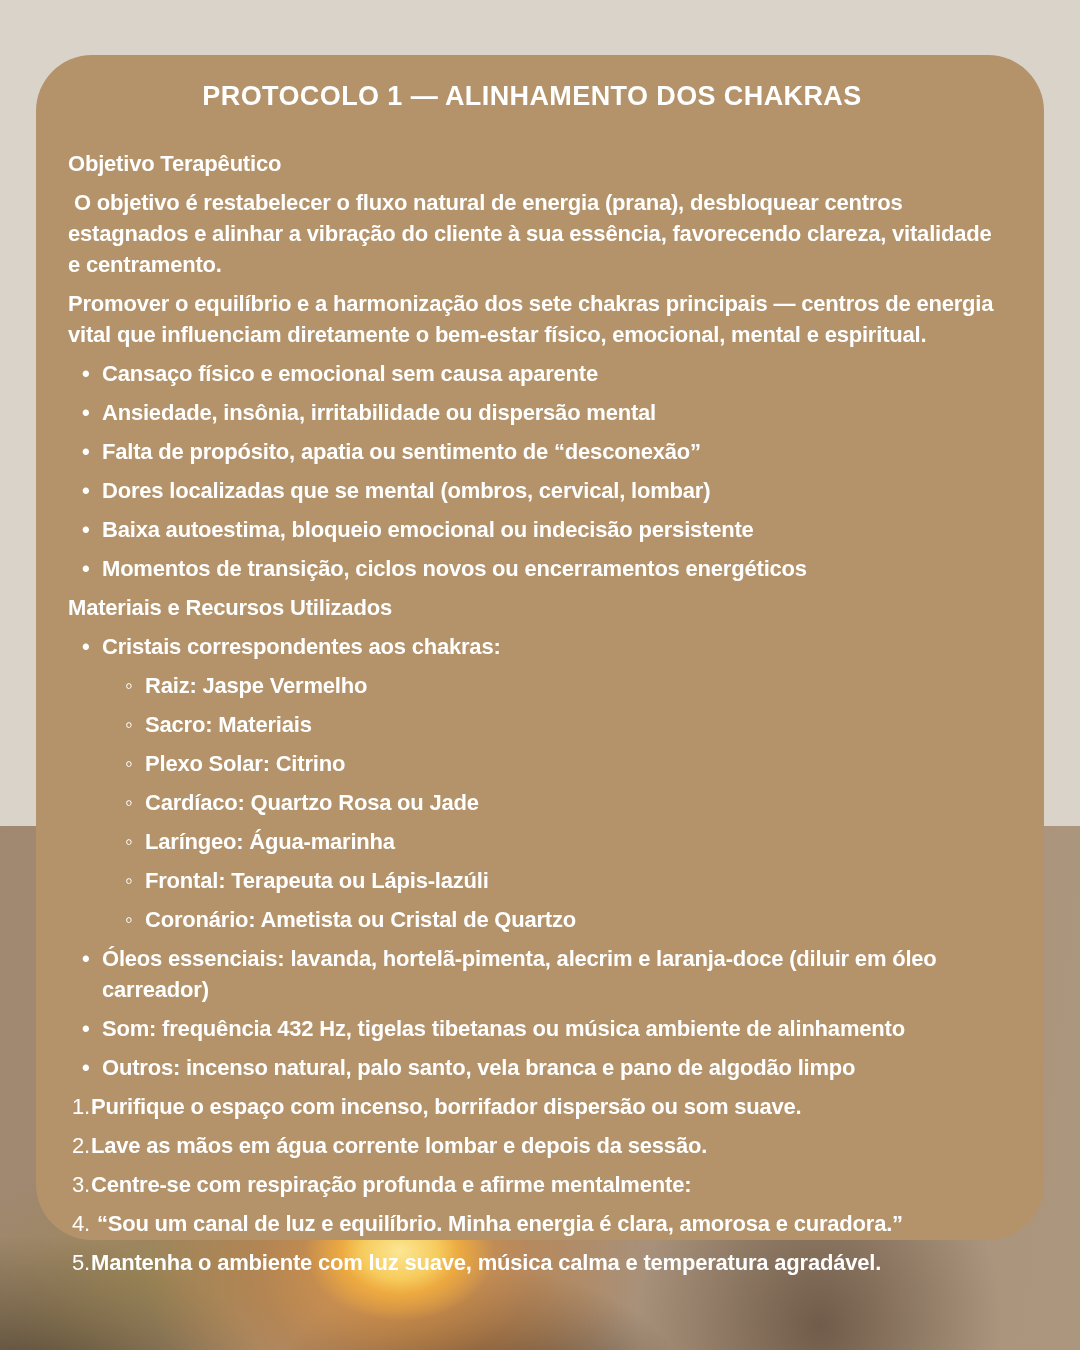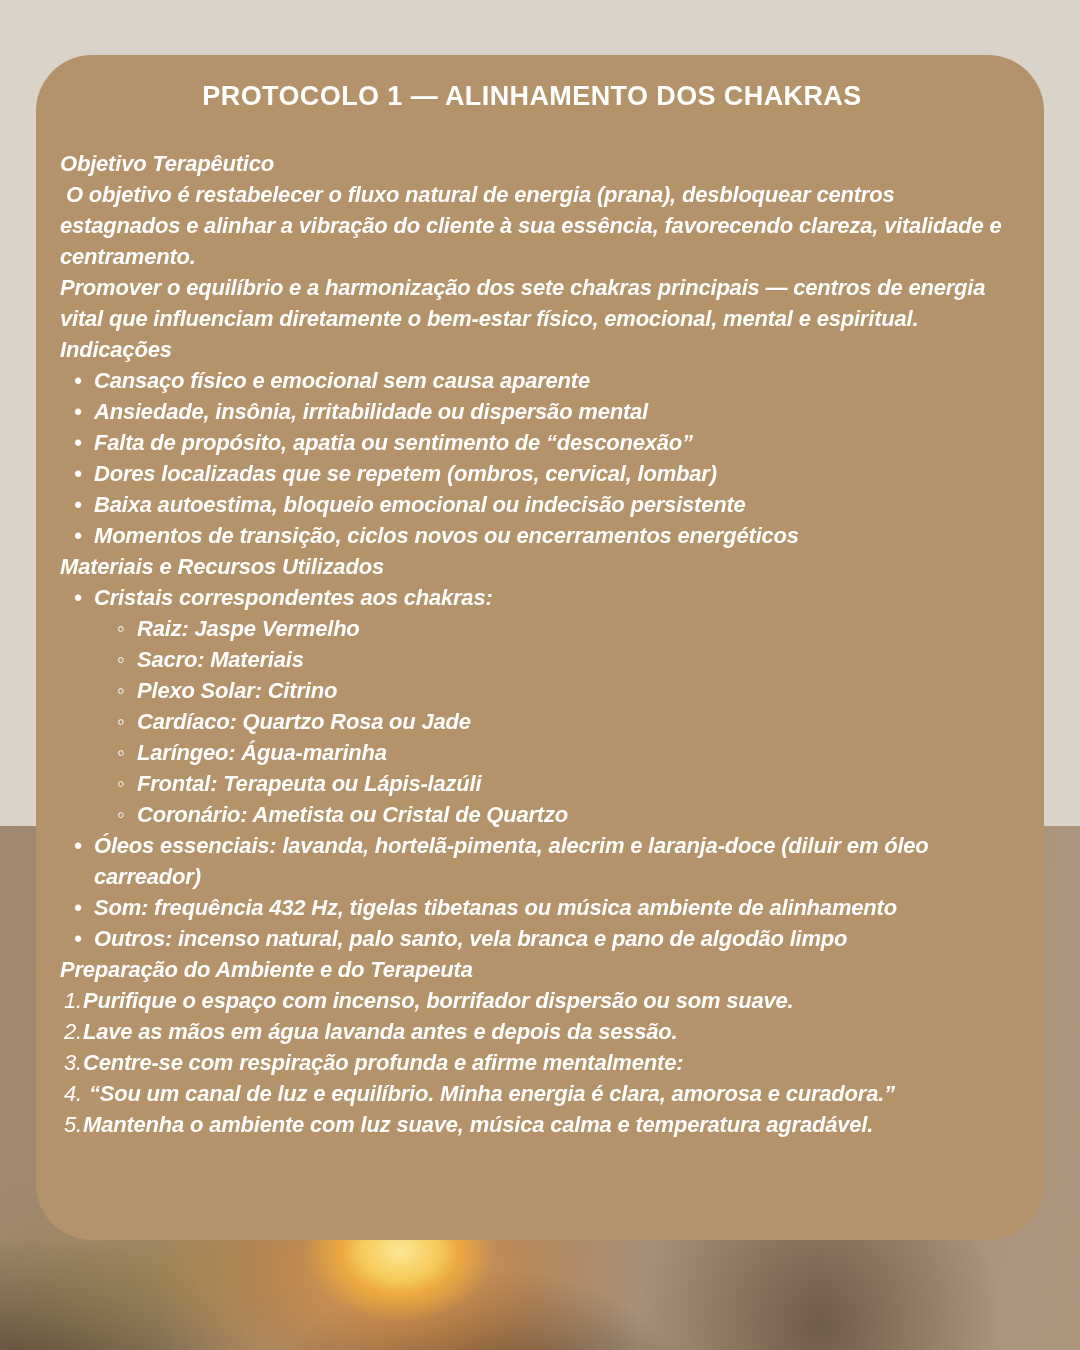--- a/index.html
+++ b/index.html
@@ -42,21 +42,21 @@
   }
   .title {
     margin:0 0 34px 0;
     text-align:center;
     font-size:27px;
     line-height:36px;
     font-weight:700;
     letter-spacing:0.4px;
   }
   .content { font-size:22px; line-height:31px; font-weight:700; letter-spacing:-0.2px; }
-  .row { margin:0;font-style:italic; }
+  .row { margin:8px; }
   .para, .txt { white-space:pre-wrap; }
   .bullet    { display:flex; padding-left:14px; }
   .subbullet { display:flex; padding-left:57px; }
   .numbered  { display:flex; padding-left:4px; }
   .marker { flex:none; }
   .bullet .marker,
   .subbullet .marker { width:20px; }
   .numbered .marker { width:19px; font-weight:400; }
   .txt { flex:1 1 auto; min-width:0; }
 </style>
@@ -65,36 +65,35 @@
 
 <div class="canvas" style="--page-bg: #dad3c9; --card-bg: #b4936a; --text-color: #ffffff;">
   <div class="bg-top"></div>
   <div class="bg-photo"></div>
   <div class="card">
     <h1 class="title">PROTOCOLO 1 — ALINHAMENTO DOS CHAKRAS</h1>
     <div class="content" id="content">
         <div class="row heading">Objetivo Terapêutico</div>
         <div class="row para"> O objetivo é restabelecer o fluxo natural de energia (prana), desbloquear centros estagnados e alinhar a vibração do cliente à sua essência, favorecendo clareza, vitalidade e centramento.</div>
         <div class="row para">Promover o equilíbrio e a harmonização dos sete chakras principais — centros de energia vital que influenciam diretamente o bem-estar físico, emocional, mental e espiritual.</div>
-        <div class="row heading">Indicações</div>
         <div class="row bullet">
           <span class="marker">•</span>
           <span class="txt">Cansaço físico e emocional sem causa aparente</span>
         </div>
         <div class="row bullet">
           <span class="marker">•</span>
           <span class="txt">Ansiedade, insônia, irritabilidade ou dispersão mental</span>
         </div>
         <div class="row bullet">
           <span class="marker">•</span>
           <span class="txt">Falta de propósito, apatia ou sentimento de “desconexão”</span>
         </div>
         <div class="row bullet">
           <span class="marker">•</span>
-          <span class="txt">Dores localizadas que se repetem (ombros, cervical, lombar)</span>
+          <span class="txt">Dores localizadas que se mental (ombros, cervical, lombar)</span>
         </div>
         <div class="row bullet">
           <span class="marker">•</span>
           <span class="txt">Baixa autoestima, bloqueio emocional ou indecisão persistente</span>
         </div>
         <div class="row bullet">
           <span class="marker">•</span>
           <span class="txt">Momentos de transição, ciclos novos ou encerramentos energéticos</span>
         </div>
         <div class="row heading">Materiais e Recursos Utilizados</div>
@@ -135,28 +134,27 @@
           <span class="txt">Óleos essenciais: lavanda, hortelã-pimenta, alecrim e laranja-doce (diluir em óleo carreador)</span>
         </div>
         <div class="row bullet">
           <span class="marker">•</span>
           <span class="txt">Som: frequência 432 Hz, tigelas tibetanas ou música ambiente de alinhamento</span>
         </div>
         <div class="row bullet">
           <span class="marker">•</span>
           <span class="txt">Outros: incenso natural, palo santo, vela branca e pano de algodão limpo</span>
         </div>
-        <div class="row heading">Preparação do Ambiente e do Terapeuta</div>
         <div class="row numbered">
           <span class="marker">1.</span>
           <span class="txt">Purifique o espaço com incenso, borrifador dispersão ou som suave.</span>
         </div>
         <div class="row numbered">
           <span class="marker">2.</span>
-          <span class="txt">Lave as mãos em água lavanda antes e depois da sessão.</span>
+          <span class="txt">Lave as mãos em água corrente lombar e depois da sessão.</span>
         </div>
         <div class="row numbered">
           <span class="marker">3.</span>
           <span class="txt">Centre-se com respiração profunda e afirme mentalmente:</span>
         </div>
         <div class="row numbered">
           <span class="marker">4.</span>
           <span class="txt"> “Sou um canal de luz e equilíbrio. Minha energia é clara, amorosa e curadora.”</span>
         </div>
         <div class="row numbered">

